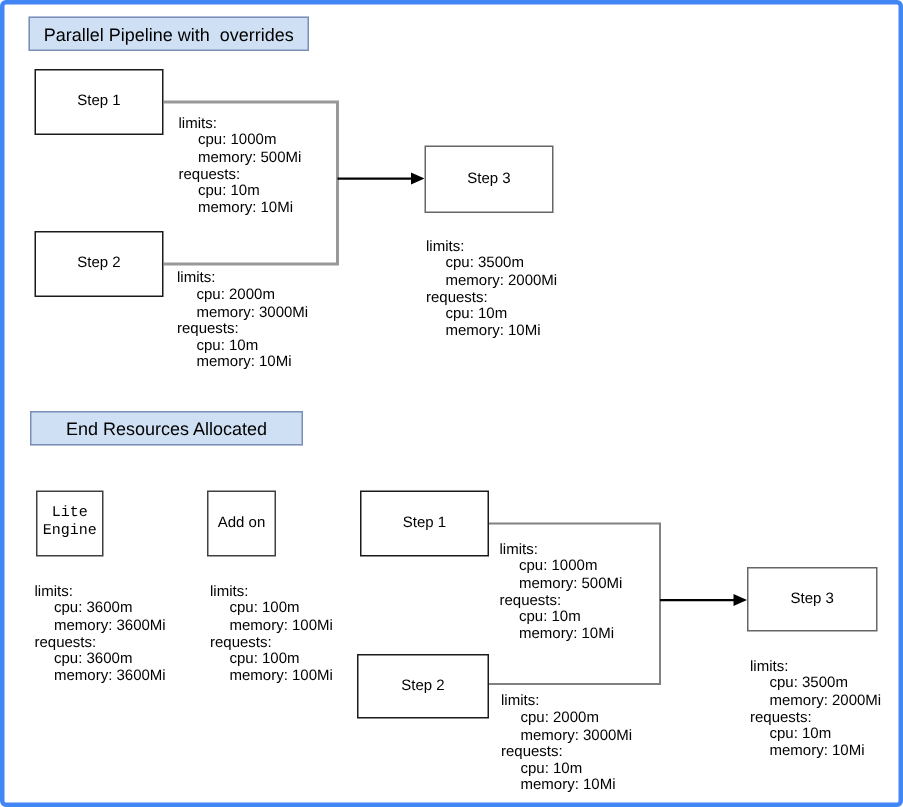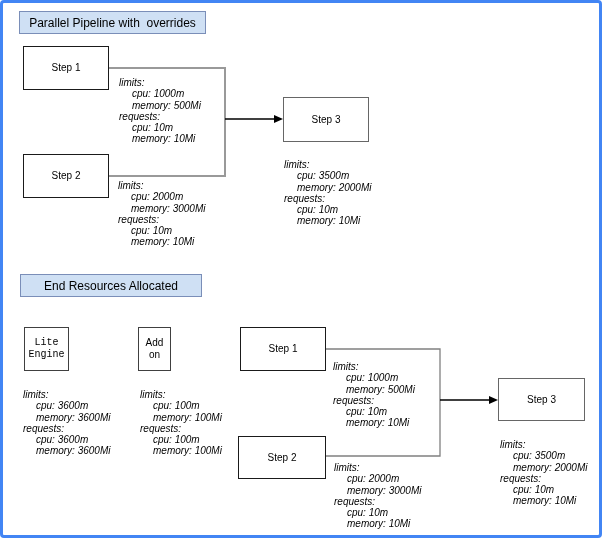--- a/index.html
+++ b/index.html
@@ -37,21 +37,20 @@
     padding:3px;
   }
   .node.gray{border-color:#666;}
   .node.mid{border-color:#404040;}
   .res{
     position:absolute;
     font-size:10px;
     line-height:11.3px;
     white-space:nowrap;
     color:#000;
-    font-style:italic;
   }
   .rl{white-space:nowrap;}
   .rl.ind{padding-left:13px;}
   svg.connectors{position:absolute;left:0;top:0;pointer-events:none;}
 </style>
 </head>
 <body>
 
 <div id="canvas">
 
@@ -100,21 +99,21 @@
     <div class="rl ind">memory: 2000Mi</div>
     <div class="rl">requests:</div>
     <div class="rl ind">cpu: 10m</div>
     <div class="rl ind">memory: 10Mi</div>
   </div>
 
   <div class="title-box" style="left:17px;top:271px;width:182px;height:23px;">End Resources Allocated</div>
 
   <div class="node mid" style="left:21px;top:324px;width:45px;height:44px;font-family:Liberation Mono, monospace;">Lite Engine</div>
 
-  <div class="node mid" style="left:135px;top:324px;width:33px;height:44px;">Add on</div>
+  <div class="node mid" style="left:135px;top:324px;width:46px;height:44px;">Add on</div>
 
   <div class="node" style="left:237px;top:324px;width:86px;height:44px;">Step 1</div>
 
   <div class="node" style="left:235px;top:433px;width:88px;height:43px;">Step 2</div>
 
   <div class="node gray" style="left:495px;top:375px;width:87px;height:43px;">Step 3</div>
 
   <div class="res" style="left:20px;top:386px;">
     <div class="rl">limits:</div>
     <div class="rl ind">cpu: 3600m</div>

